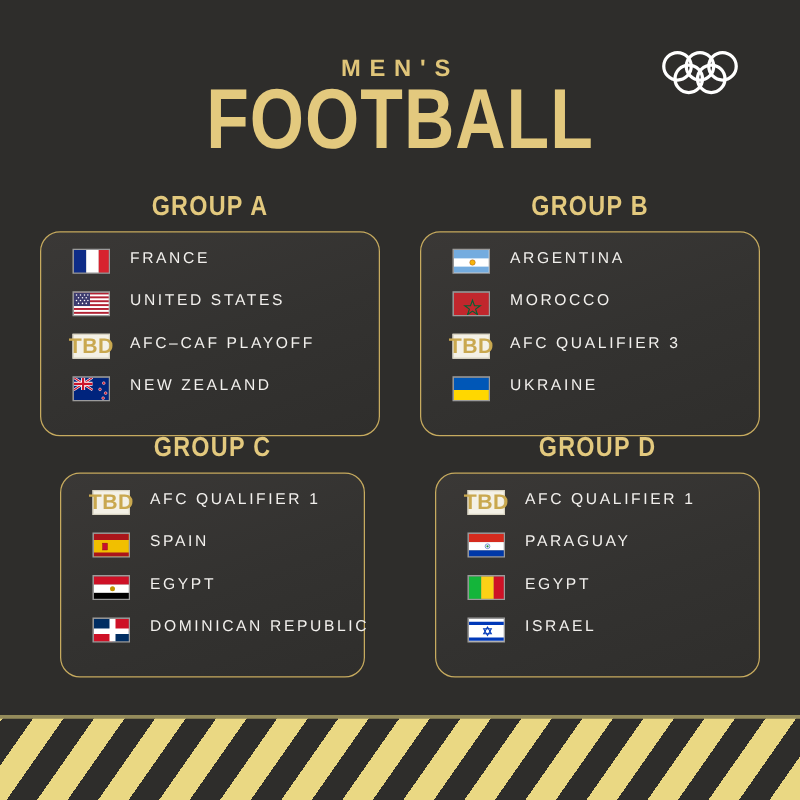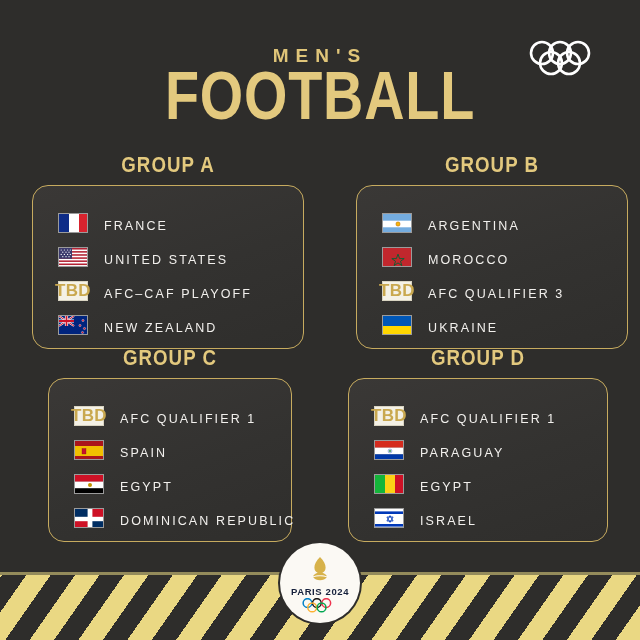--- a/index.html
+++ b/index.html
@@ -46,21 +46,21 @@
     transform:scaleX(0.85);
     margin-bottom:7px;
   }
   .card{
     border:1.5px solid #c7ab5f;
     border-radius:16px;
     background:linear-gradient(160deg,#3a3836 0%,#333230 55%,#2f2e2c 100%);
     padding:13px 0 13px 0;
   }
   .row{
-    display:flex;align-items:flex-end;
+    display:flex;align-items:flex-start;
     height:34px;
     padding-left:25px;
   }
   .flagbox{
     width:30px;height:20px;
     flex:0 0 30px;
     border:1px solid rgba(255,255,255,0.16);
     position:relative;overflow:hidden;
     background:#888;
   }
@@ -201,21 +201,21 @@
                 <circle cx="25.5" cy="12.5" r="1.1"></circle>
                 <circle cx="23.5" cy="16.5" r="1.1"></circle>
             </g>
           </svg>
         </span>
         <span class="tname">NEW ZEALAND</span>
       </div>
     </div>
   </div>
 
-  <div class="grp" style="left:336px;top:152px;width:272px;margin-left:20px;">
+  <div class="grp" style="left:336px;top:152px;width:272px;">
     <div class="grp-title">GROUP B</div>
     <div class="card">
       <div class="row">
         <span class="flagbox">
           <svg viewBox="0 0 30 20" width="30" height="20">
               <rect width="30" height="20" fill="#ffffff"></rect>
               <rect width="30" height="6.7" fill="#74acdf"></rect>
               <rect y="13.3" width="30" height="6.7" fill="#74acdf"></rect>
               <circle cx="15" cy="10" r="2.2" fill="#f6b40e" stroke="#85340a" stroke-width="0.3"></circle>
             </svg>
@@ -334,30 +334,14 @@
           </svg>
         </span>
         <span class="tname">ISRAEL</span>
       </div>
     </div>
   </div>
 
   <div class="stripes-top-edge"></div>
   <div class="stripes"></div>
 
-  <div class="badge">
-    <svg class="badge-flame" width="30" height="30" viewBox="0 0 30 30">
-      <path d="M15,2 C11.2,6 9.4,9.2 9.4,12.4 C9.4,15.2 10.9,17 12.7,17.8 C11,18.4 9,19.6 8,21.3 C9.6,20.6 12,20.2 15,20.2 C18,20.2 20.4,20.6 22,21.3 C21,19.6 19,18.4 17.3,17.8 C19.1,17 20.6,15.2 20.6,12.4 C20.6,9.2 18.8,6 15,2 Z" fill="#d7b24a"></path>
-      <path d="M8.2,22.3 C10.2,21.6 12.5,21.3 15,21.3 C17.5,21.3 19.8,21.6 21.8,22.3 C20.4,24.2 18,25.3 15,25.3 C12,25.3 9.6,24.2 8.2,22.3 Z" fill="#d7b24a"></path>
-    </svg>
-    <div class="badge-text">PARIS 2024</div>
-    <svg class="badge-rings" width="40" height="15" viewBox="0 0 60 24">
-      <g fill="none" stroke-width="2.4">
-        <circle cx="10" cy="8" r="7" stroke="#0081c8"></circle>
-        <circle cx="25" cy="8" r="7" stroke="#1a1a1a"></circle>
-        <circle cx="40" cy="8" r="7" stroke="#ee334e"></circle>
-        <circle cx="17.5" cy="15" r="7" stroke="#fcb131"></circle>
-        <circle cx="32.5" cy="15" r="7" stroke="#00a651"></circle>
-      </g>
-    </svg>
-  </div>
 
 </div>
 
 </body></html>

